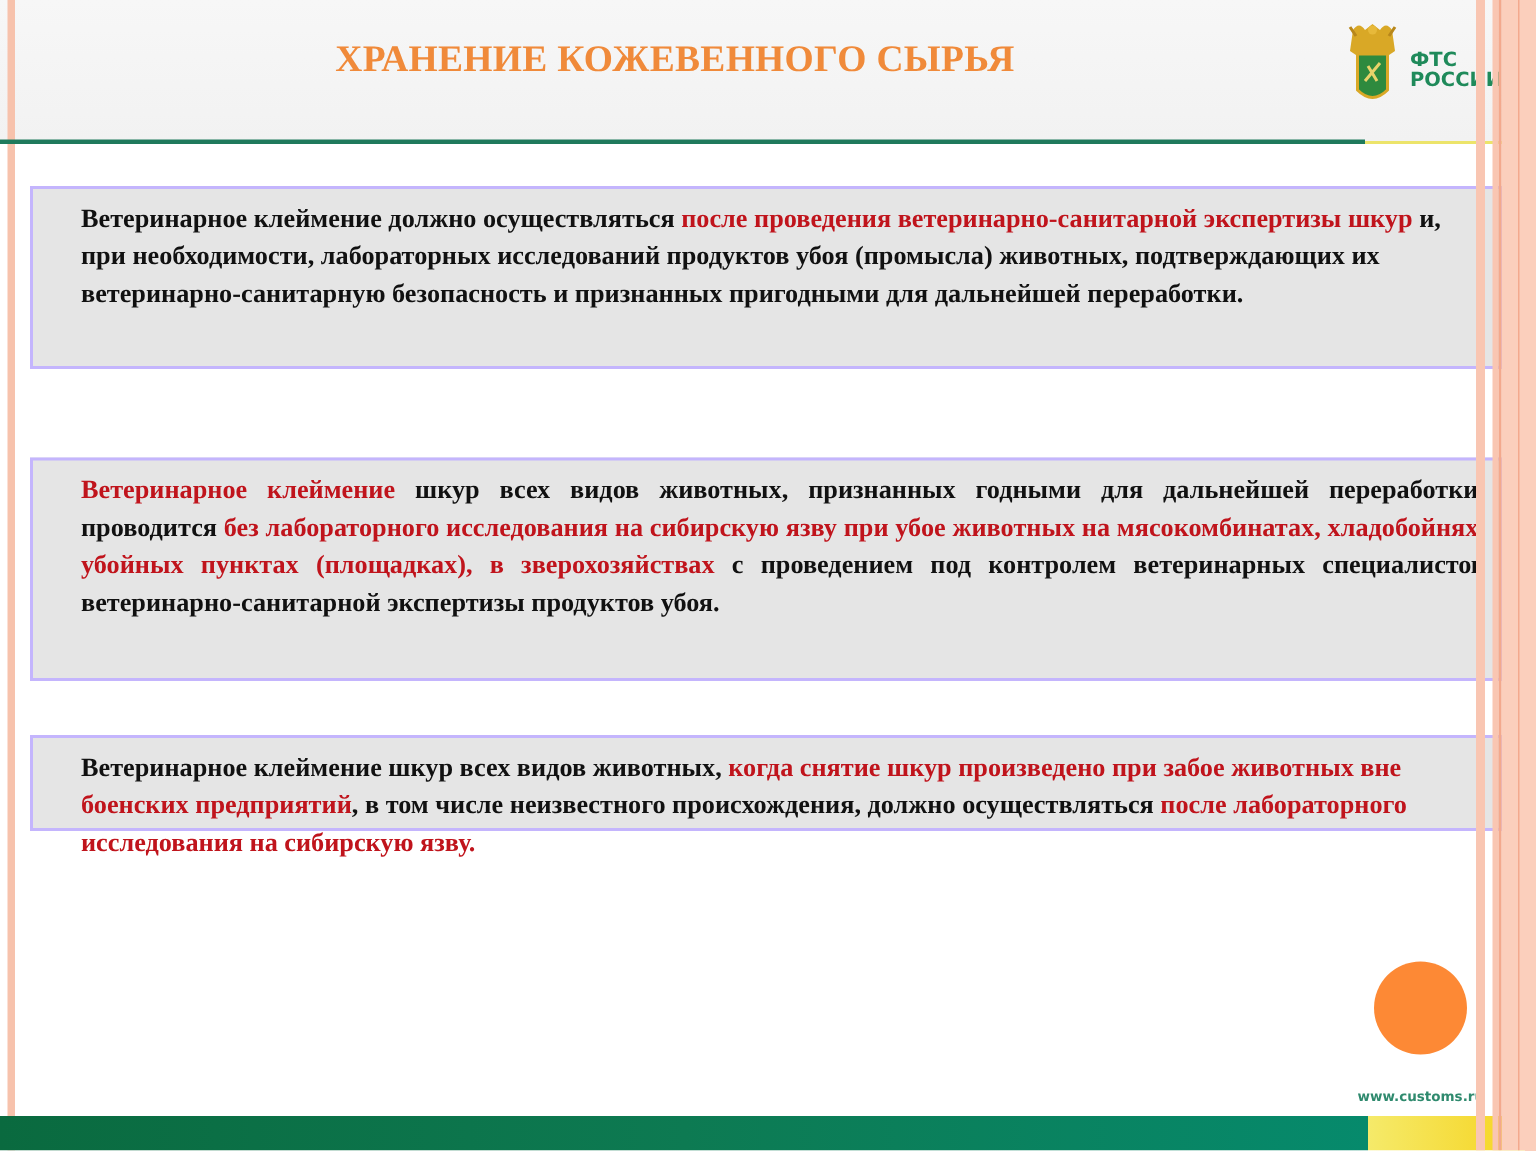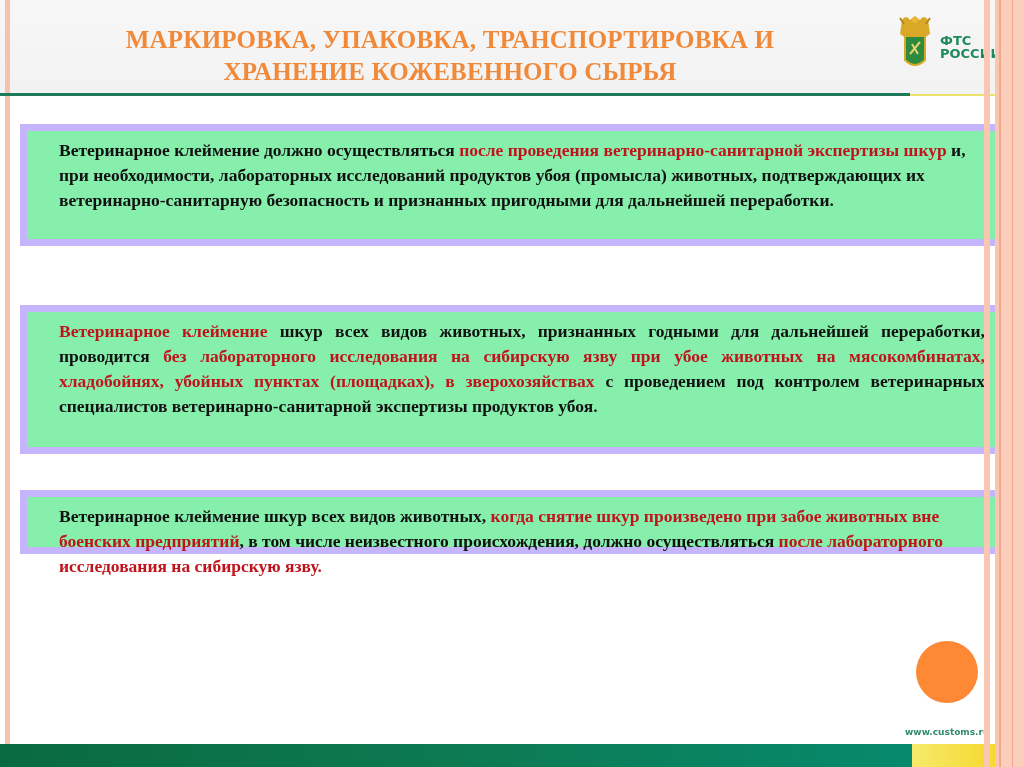--- a/index.html
+++ b/index.html
@@ -31,21 +31,21 @@
       font-family: "DejaVu Sans", sans-serif; font-weight: bold; font-size: 13px; line-height: 13px;
     }
     .stripe { position: absolute; top: 0; height: 767px; }
     .s-left1 { left: 5px; width: 5px; background: #f7c2ac; }
     .s-right1 { left: 984px; width: 6px; background: #f9c6b2; }
     .s-right2 { left: 995px; width: 4px; background: #f9c6b2; }
     .s-right3 { left: 999px; width: 2px; background: #f3a98d; }
     .s-right4 { left: 1001px; width: 23px; background: #fbcfbc; }
     .s-right5 { left: 1012px; width: 1px; background: #f3a98d; }
     .box {
-      position: absolute; border: 7px solid #c4b5fd; background: #86efac; box-sizing: border-box;
+      position: absolute; border: 2px solid #c4b5fd; background: #e5e5e5; box-sizing: border-box;
       font-weight: bold; font-size: 17.5px; line-height: 25px; color: #111;
       padding: 7px 10px 6px 10px;
     }
     .box p { margin: 0; }
     .box1 { left: 20px; top: 124px; width: 982px; height: 122px; }
     .box2 { left: 20px; top: 305px; width: 982px; height: 149px; }
     .box2 p { text-align: justify; text-align-last: left; }
     .box3 { left: 20px; top: 490px; width: 982px; height: 64px; }
     .red { color: #c0141c; }
     .indent { padding-left: 22px; }
@@ -71,21 +71,20 @@
     }
   </style>
 </head>
 <body>
 
 <div class="header-band"></div>
 
 <div class="stripe s-left1"></div>
 
 <div class="title">
-  <div>МАРКИРОВКА, УПАКОВКА, ТРАНСПОРТИРОВКА И</div>
   <div>ХРАНЕНИЕ КОЖЕВЕННОГО СЫРЬЯ</div>
 </div>
 
 <div class="logo">
   <svg class="emblem" viewBox="0 0 34 60">
     <path d="M4 6 Q8 0 12 6 L17 2 L22 6 Q26 0 30 6 L32 20 L26 24 L8 24 L2 20 Z" fill="#d9a826"></path>
     <path d="M6 10 L2 4 M28 10 L32 4" stroke="#b8871a" stroke-width="2"></path>
     <circle cx="17" cy="6" r="3" fill="#e7b93a"></circle>
     <path d="M7 22 L27 22 L27 46 Q17 56 7 46 Z" fill="#2e8a3e" stroke="#d9a826" stroke-width="2"></path>
     <path d="M12 40 L22 28 M14 30 L20 40" stroke="#e8d36a" stroke-width="2"></path>

